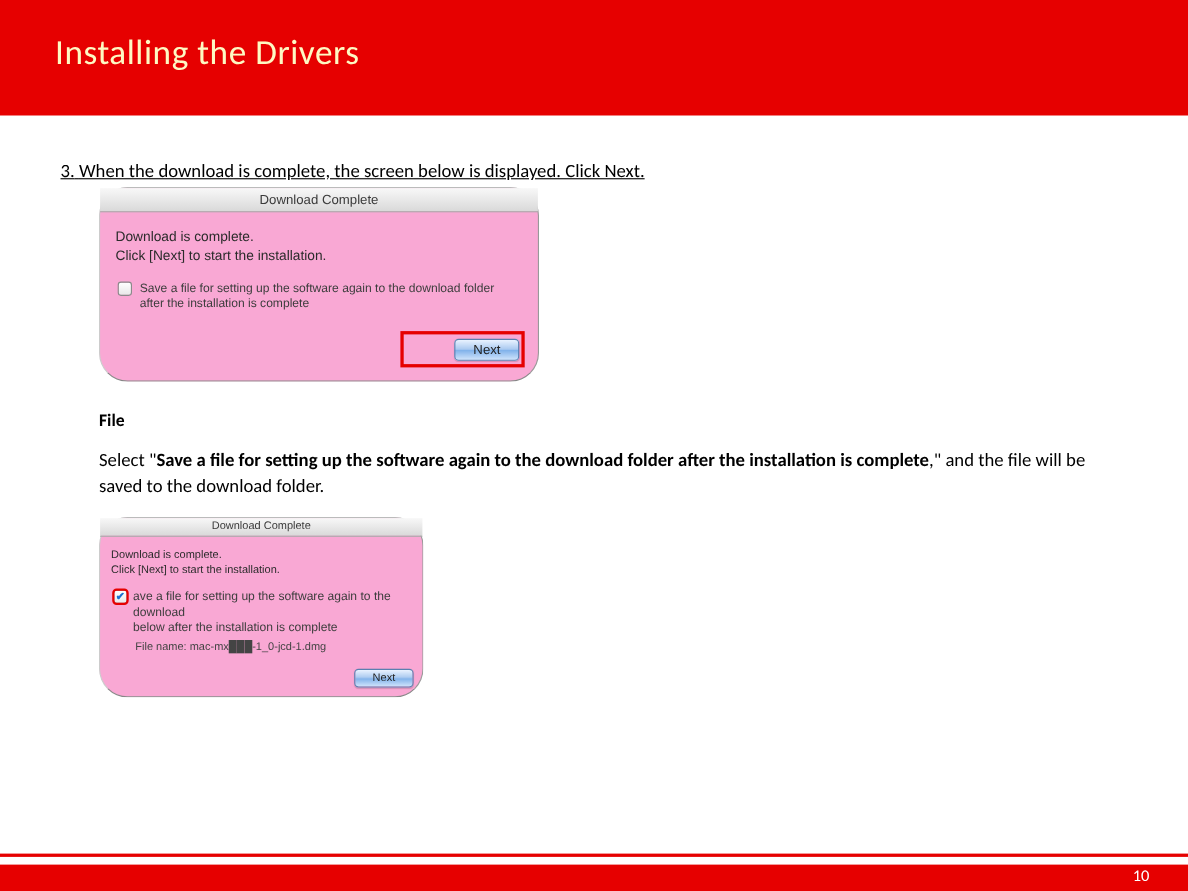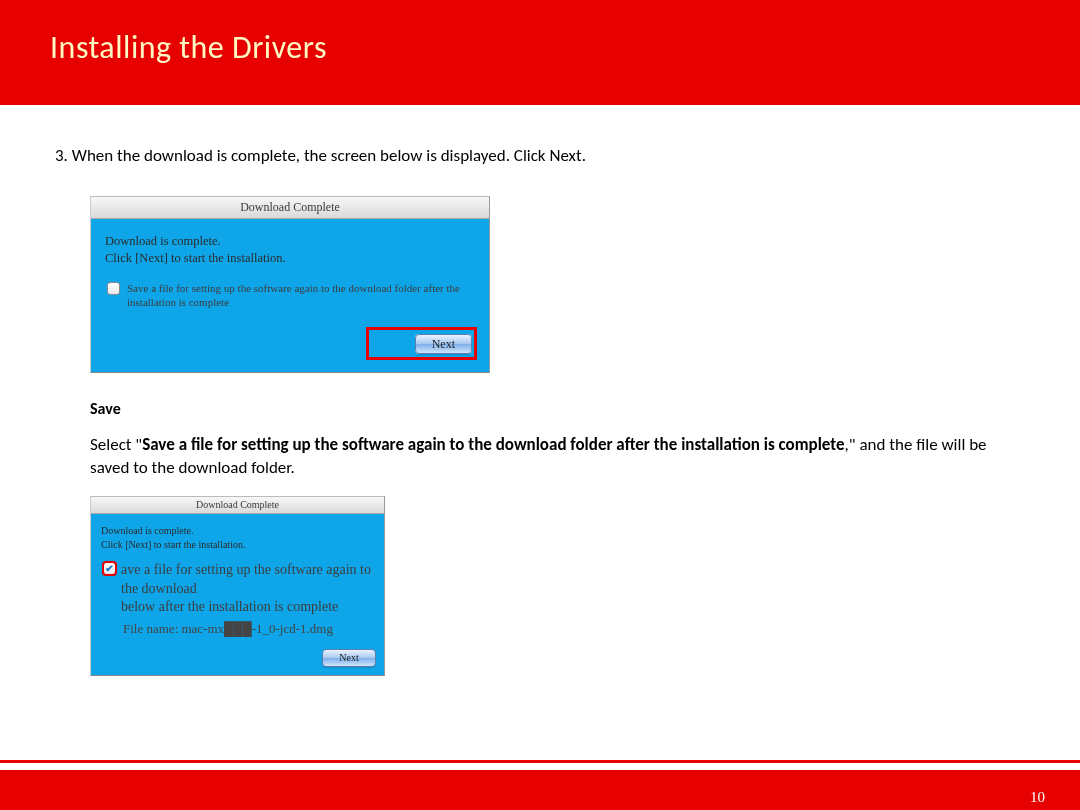--- a/index.html
+++ b/index.html
@@ -22,33 +22,34 @@
     font-size: 32px;
     font-weight: 400;
     letter-spacing: 0.5px;
   }
   .content {
     padding: 40px 55px 0 55px;
     color: #000;
     font-size: 17px;
     line-height: 1.35;
   }
-  .step-text { margin-bottom: 28px; }
+  .step-text { margin-bottom: 2px; text-decoration: underline; }
 
   
   .dialog {
     width: 400px;
-    background: #0ea5e9;
+    background: #f9a8d4;
     border-top: 1px solid #bbb;
     border-left: 1px solid #ccc;
     border-right: 1px solid #999;
     border-bottom: 1px solid #888;
     margin: 0 0 25px 35px;
-    font-family: Liberation Serif, serif;
+    font-family: Liberation Sans, sans-serif;
     color: #333;
+    border-radius: 26px;
   }
   .dialog.small { width: 295px; font-size: 10px; }
   .dlg-titlebar {
     background: linear-gradient(#f8f8f8, #d9d9d9);
     border-bottom: 1px solid #aaa;
     text-align: center;
     font-size: 12px;
     color: #3a3a3a;
     padding: 2px 0 3px 0;
   }
@@ -70,23 +71,23 @@
     border: 1px solid #8a8a8a;
     border-radius: 3px;
     background: linear-gradient(#fff,#e8e8e8);
     flex: 0 0 auto;
     margin-top: 1px;
     display:flex; align-items:center; justify-content:center;
     font-size:10px; color:#1a6fcf; font-weight:bold;
   }
   .chk.hl { outline: 2px solid #e60000; outline-offset: -1px; }
   .chk-label { font-size: 11px; color: #3d3d3d; line-height: 1.3; }
-  .dialog.small .chk-label { font-size: 14px; }
+  .dialog.small .chk-label { font-size: 11px; }
   .filename-row {
-    font-size: 13px;
+    font-size: 10px;
     color: #444;
     margin: 4px 0 0 22px;
   }
   .dlg-footer {
     display:flex;
     justify-content:flex-end;
     padding: 12px 12px 12px 0;
   }
   .dialog.small .dlg-footer { padding: 8px 8px 8px 0;}
   .mac-btn {
@@ -106,24 +107,23 @@
 
   .note-block { margin: 0 0 0 35px; max-width: 960px; }
   .note-heading { font-weight: 700; font-size: 16px; margin-bottom: 14px; }
   .note-body { font-size: 17px; line-height: 1.35; margin-bottom: 16px; }
   .note-body .bold { font-weight: 700; }
 
   .footer-bar {
     position: absolute;
     left: 0; bottom: 0;
     width: 100%;
-    height: 46px;
+    height: 30px;
     background: #e60000;
     border-top: 6px solid #fff;
-    font-family: Liberation Serif, serif;
   }
   .footer-bar::before{
     content:"";
     position:absolute;
     left:0; right:0; top:-10px;
     height:3px;
     background:#e60000;
   }
   .page-num {
     position: absolute;
@@ -158,21 +158,21 @@
       </div>
     </div>
     <div class="dlg-footer">
       <span class="btn-hl">
         <span class="mac-btn">Next</span>
       </span>
     </div>
   </div>
 
   <div class="note-block">
-    <div class="note-heading">Save</div>
+    <div class="note-heading">File</div>
     <div class="note-body">
       <span>Select "</span><span class="bold">Save a file for setting up the software again to the download folder after the installation is complete</span><span>," and the file will be saved to the download folder.</span>
     </div>
 
     <div class="dialog small" style="margin-left:0;">
       <div class="dlg-titlebar">Download Complete</div>
       <div class="dlg-body">
         <div class="dlg-line">Download is complete.</div>
         <div class="dlg-line">Click [Next] to start the installation.</div>
         <div class="dlg-check-row">

